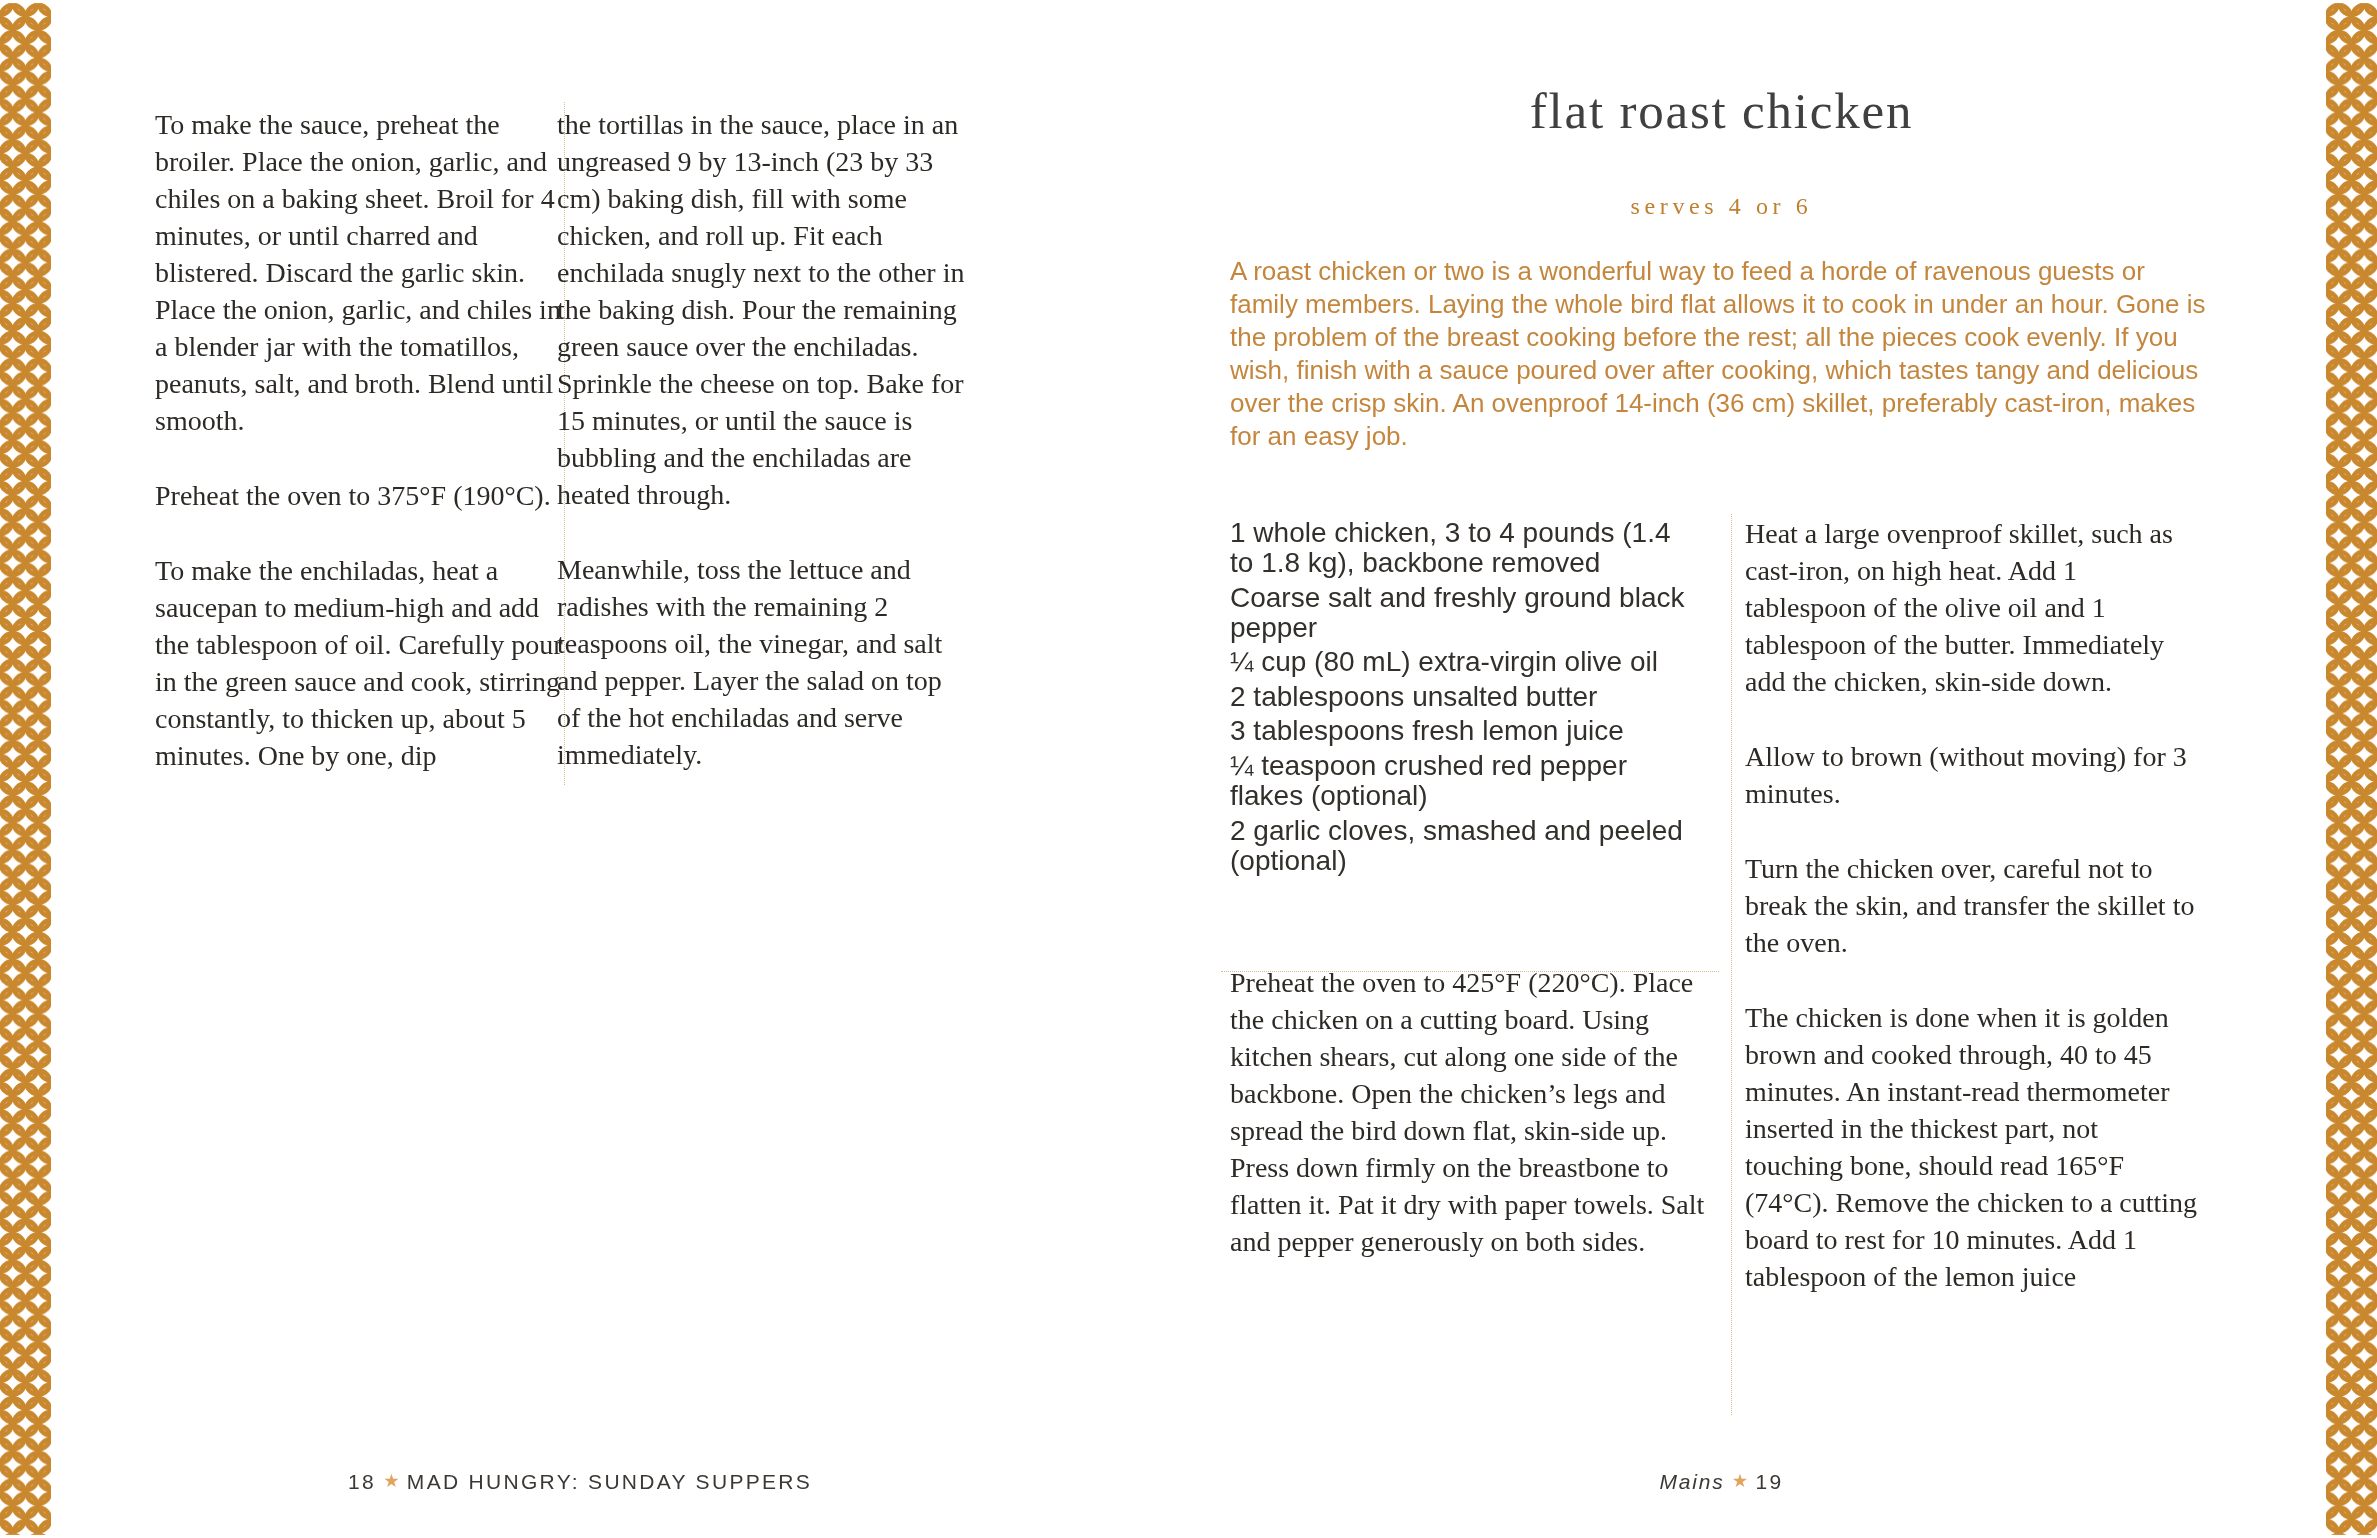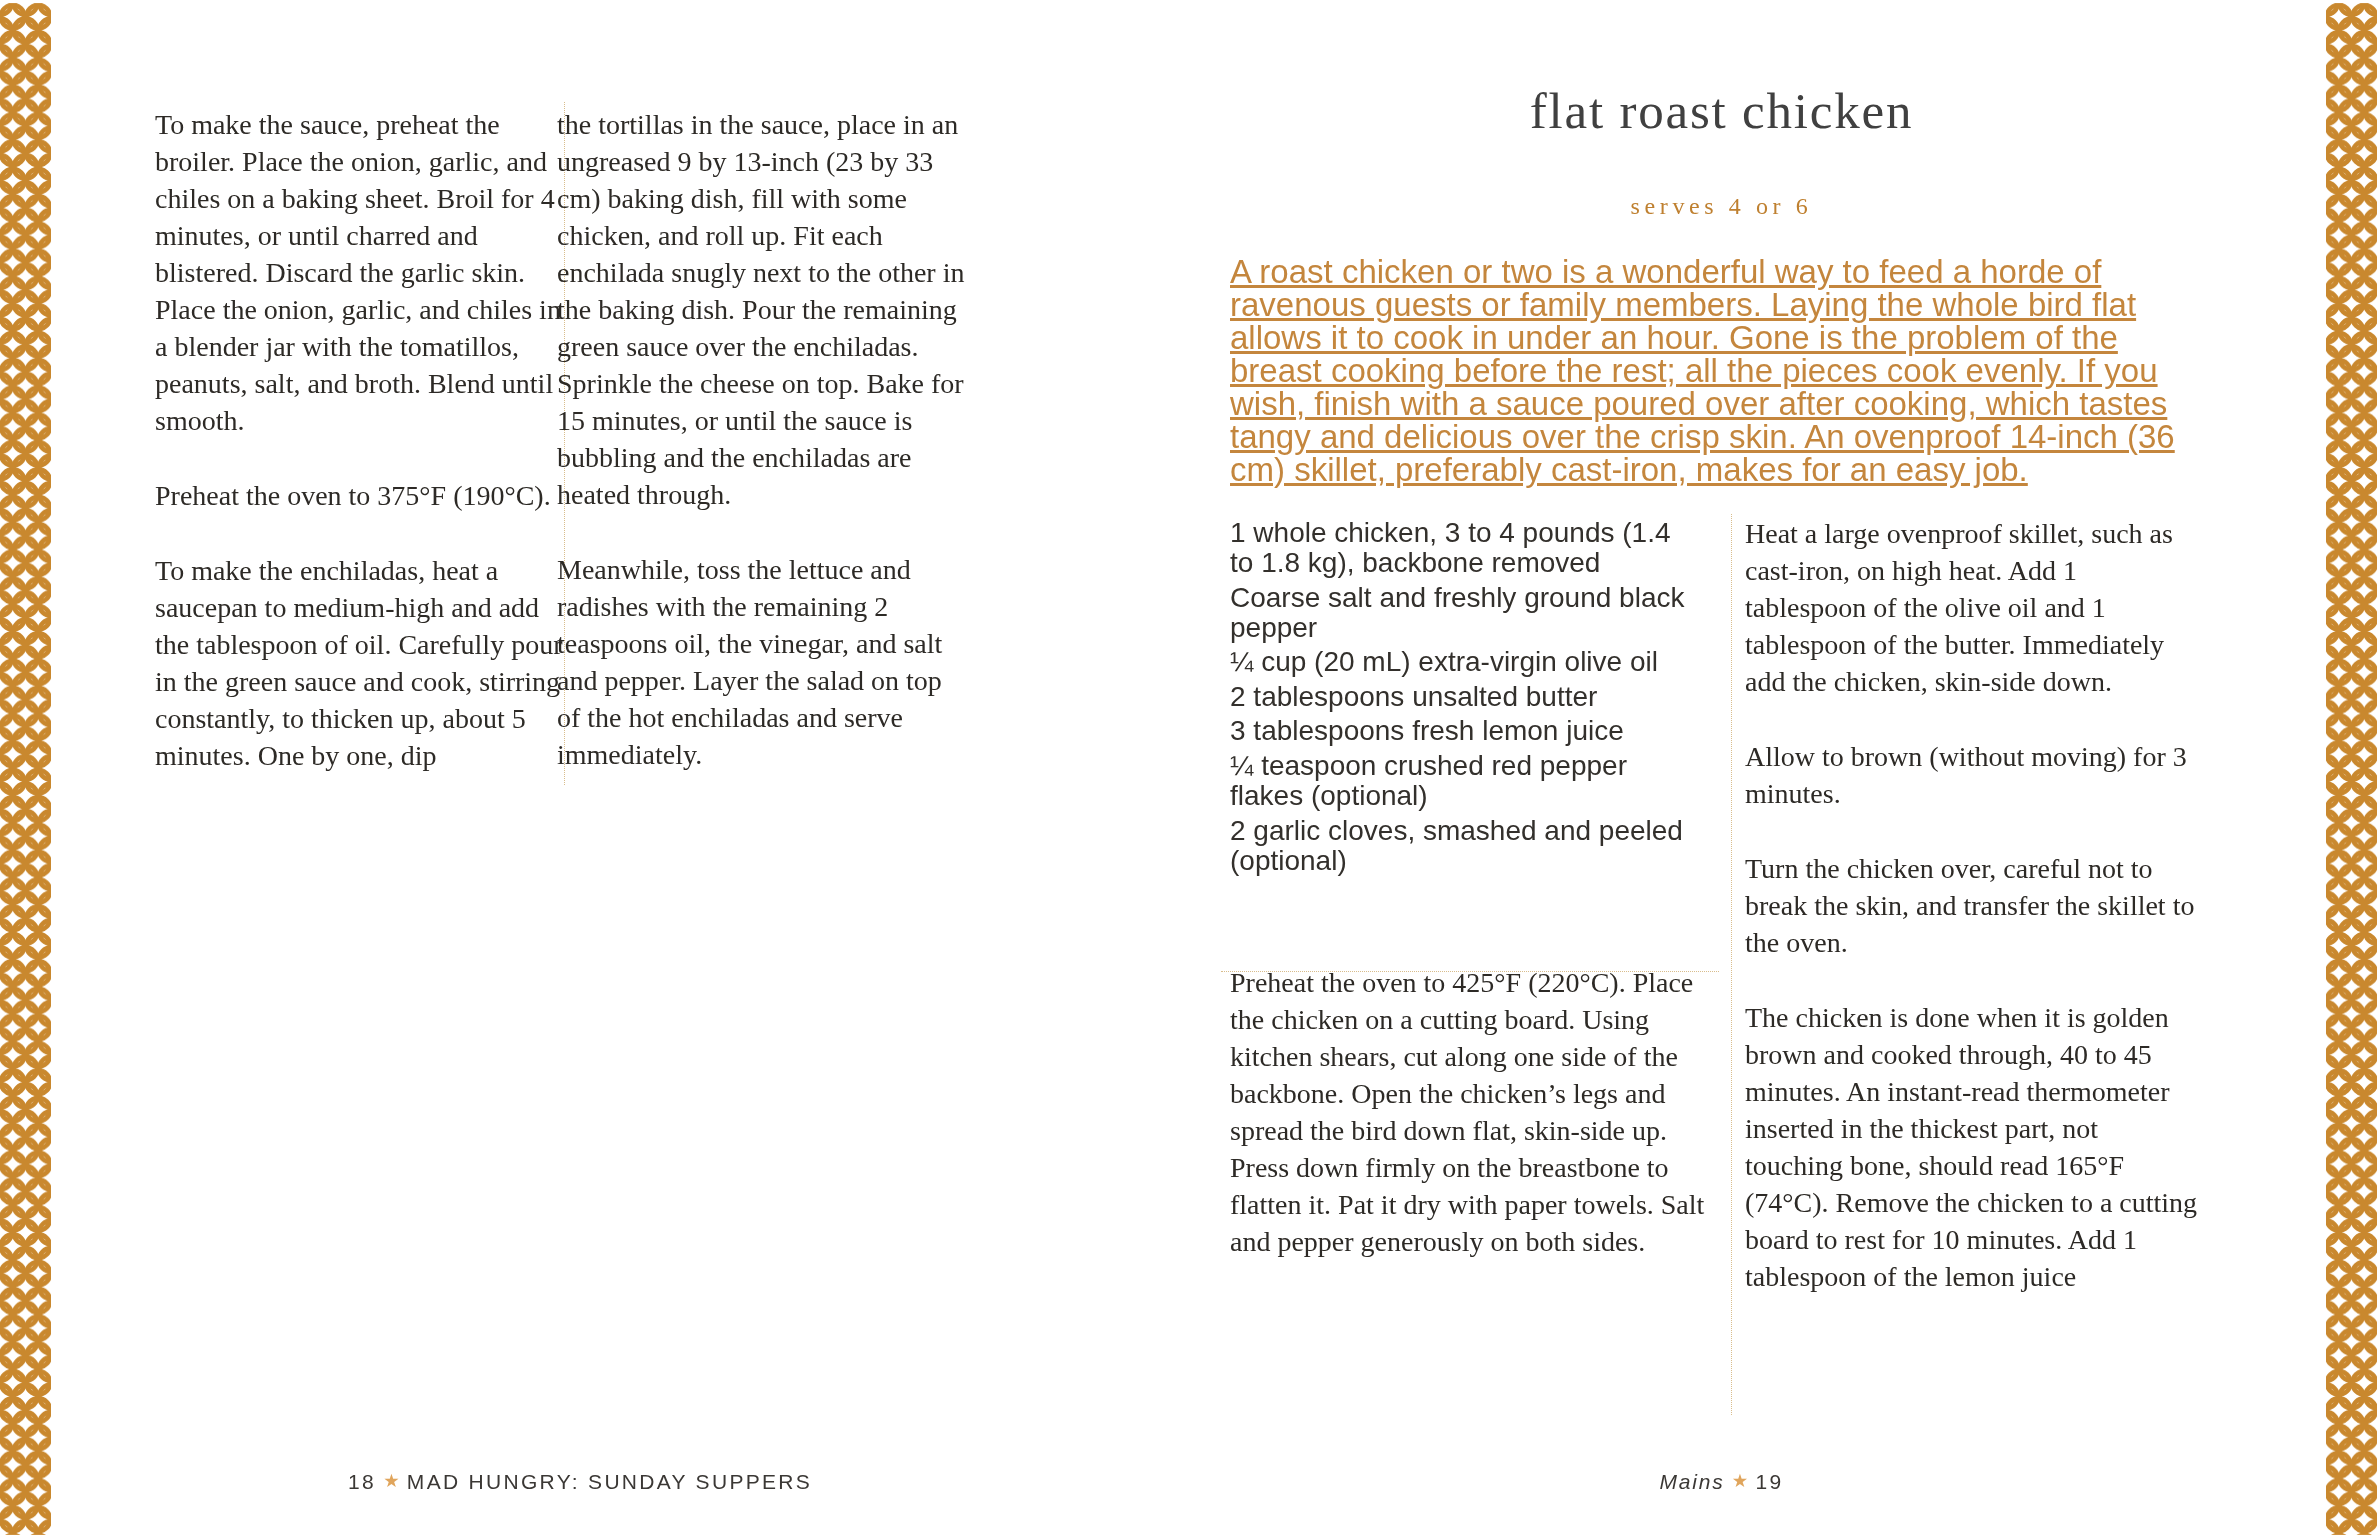--- a/index.html
+++ b/index.html
@@ -24,23 +24,22 @@
   
   .recipe-title{
     font-family:"Liberation Serif", serif;font-size:51px;line-height:53px;
     color:#404040;text-align:center;letter-spacing:1.8px;font-weight:normal;margin:0;
   }
   .recipe-serves{
     font-family:"Liberation Serif", serif;font-size:24px;line-height:27.4px;
     color:#bf8030;text-align:center;letter-spacing:4.6px;
   }
   .intro{
-    font-family:"Liberation Sans", sans-serif;font-size:33px;line-height:33px;
+    font-family:"Liberation Sans", sans-serif;font-size:26px;line-height:33px;
     color:#c4863d;
-    text-decoration:underline;
   }
   .ingredients{font-family:"Liberation Sans", sans-serif;font-size:28px;line-height:30px;color:#33302c;}
   .ingredients p{margin:0 0 4.6px 0;}
 
   .footer{
     font-family:"Liberation Sans", sans-serif;font-size:21px;color:#3b3835;
     letter-spacing:2.3px;text-align:center;white-space:nowrap;
   }
   .footer .star{color:#e0a55c;font-size:18.3px;letter-spacing:0;padding:0 7.3px;position:relative;top:-1.8px;}
   .footer .mains{font-style:italic;letter-spacing:1.8px;}
@@ -99,21 +98,21 @@
 
   <h1 class="abs recipe-title" style="left:1230px;top:85px;width:983px;">flat roast chicken</h1>
 
   <div class="abs recipe-serves" style="left:1230px;top:193px;width:983px;">serves 4 or 6</div>
 
   <div class="abs intro" style="left:1230px;top:255px;width:988px;">A roast chicken or two is a wonderful way to feed a horde of ravenous guests or family members. Laying the whole bird flat allows it to cook in under an hour. Gone is the problem of the breast cooking before the rest; all the pieces cook evenly. If you wish, finish with a sauce poured over after cooking, which tastes tangy and delicious over the crisp skin. An ovenproof 14-inch (36 cm) skillet, preferably cast-iron, makes for an easy job.</div>
 
   <div class="abs ingredients" style="left:1230px;top:518px;width:457px;">
     <p>1 whole chicken, 3 to 4 pounds (1.4 to 1.8 kg), backbone removed</p>
     <p>Coarse salt and freshly ground black pepper</p>
-    <p>¼ cup (20 mL) extra-virgin olive oil</p>
+    <p>¼ cup (80 mL) extra-virgin olive oil</p>
     <p>2 tablespoons unsalted butter</p>
     <p>3 tablespoons fresh lemon juice</p>
     <p>¼ teaspoon crushed red pepper flakes (optional)</p>
     <p>2 garlic cloves, smashed and peeled (optional)</p>
   </div>
 
   <div class="abs hrule" style="left:1221px;top:971px;width:498px;"></div>
 
   <div class="abs serifcol" style="left:1230px;top:964px;width:494px;">
     <p>Preheat the oven to 425°F (220°C). Place the chicken on a cutting board. Using kitchen shears, cut along one side of the backbone. Open the chicken’s legs and spread the bird down flat, skin-side up. Press down firmly on the breastbone to flatten it. Pat it dry with paper towels. Salt and pepper generously on both sides.</p>

